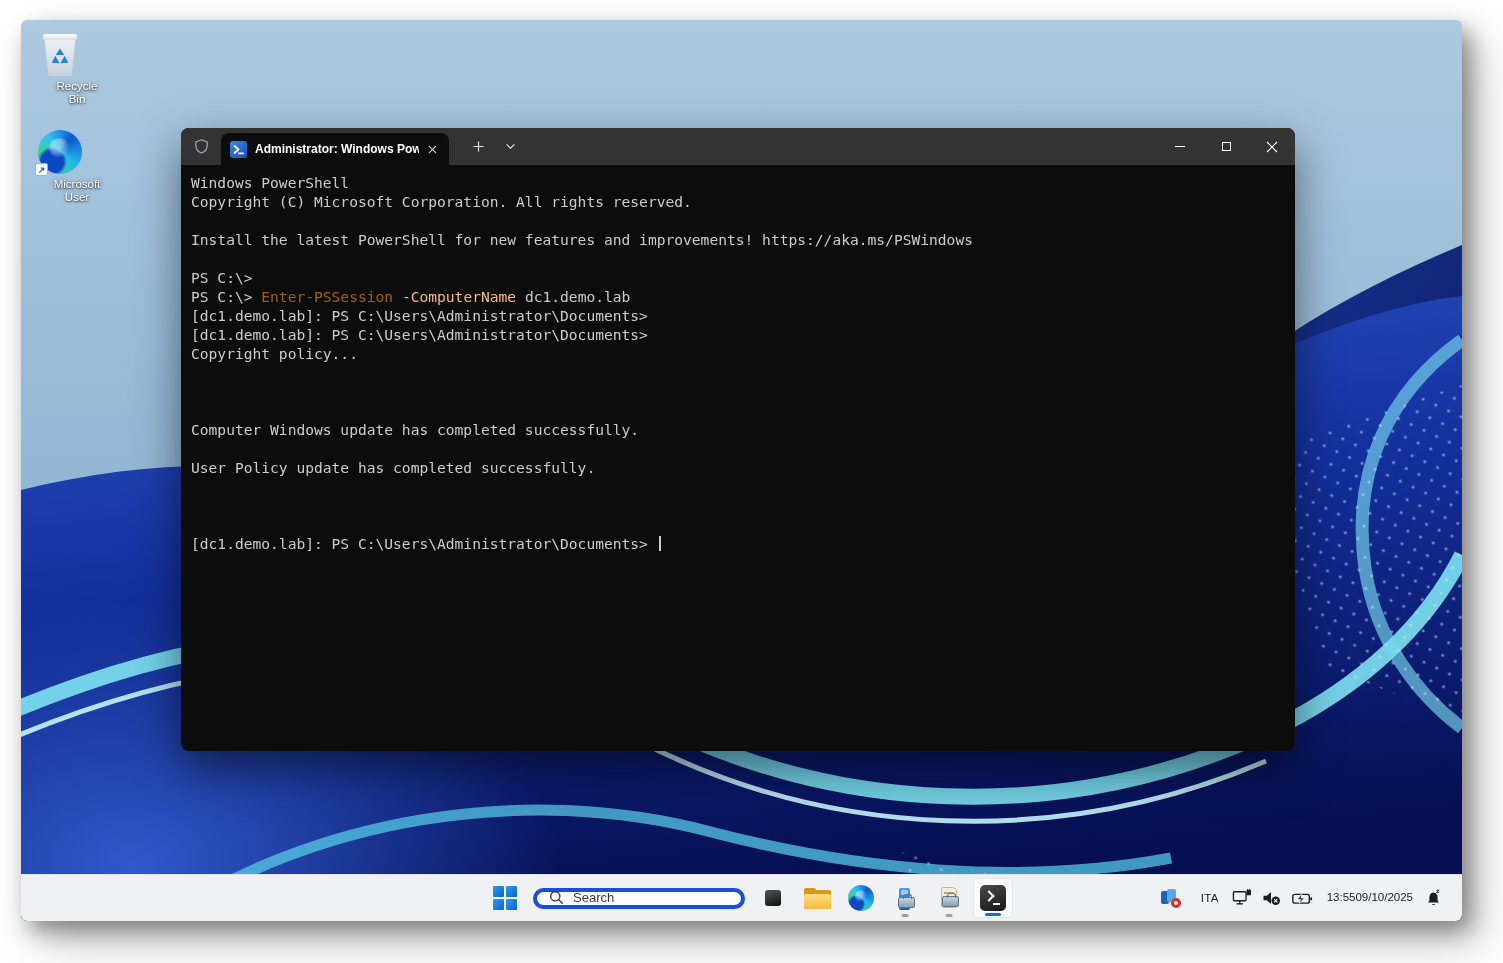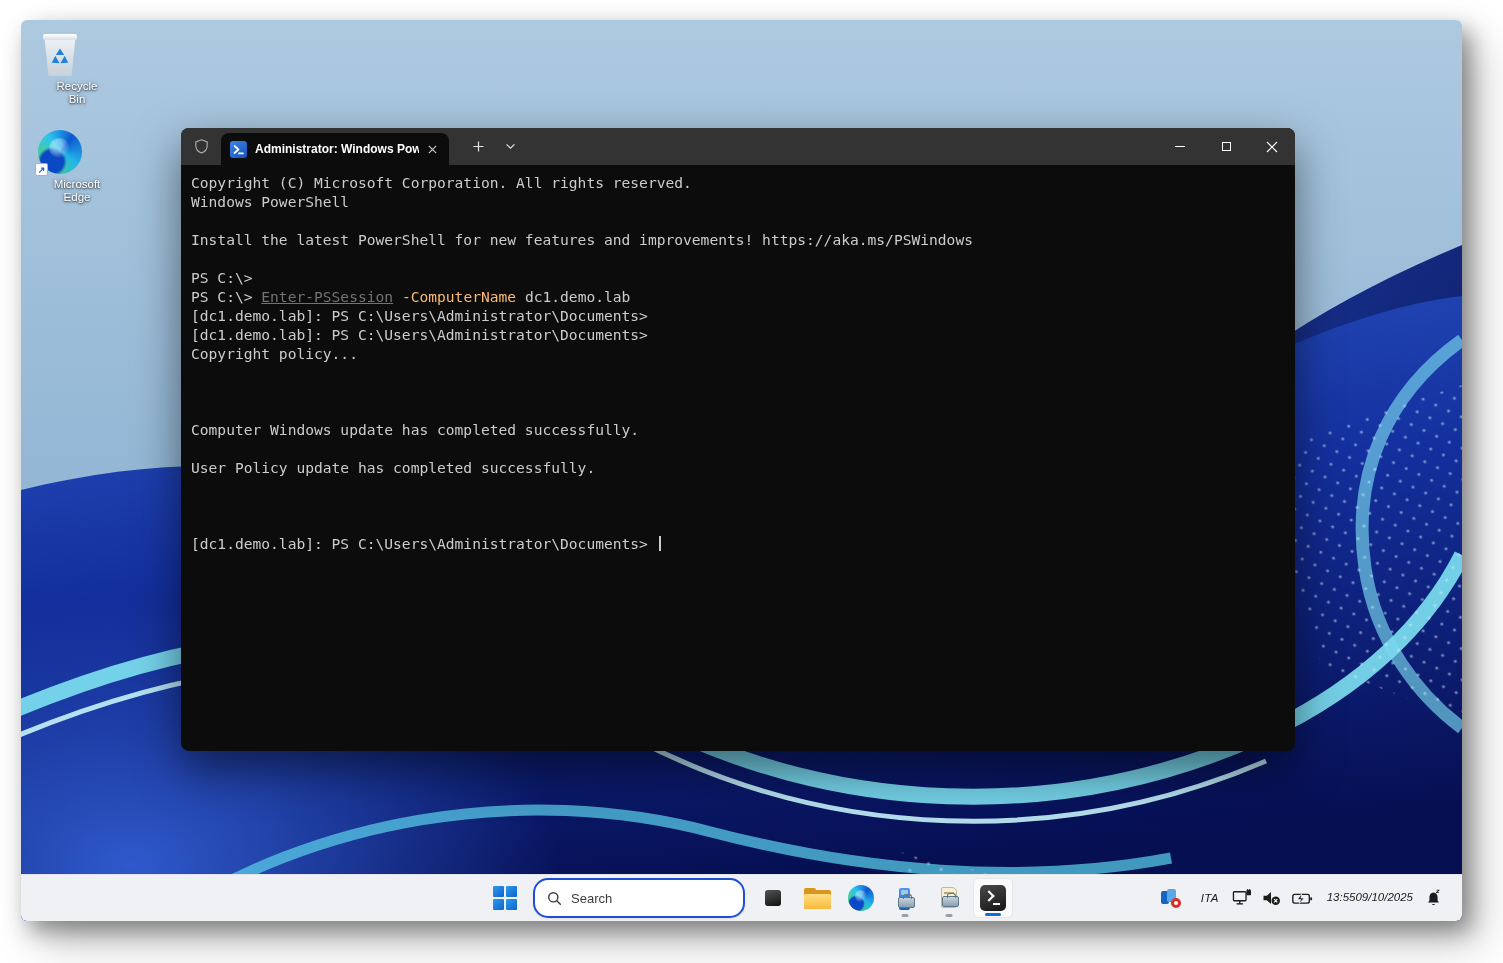--- a/index.html
+++ b/index.html
@@ -65,22 +65,22 @@
 
   
   .taskbar { position:absolute; left:0; bottom:0; width:100%; height:47px;
              background:#eff1f4; border-top:1px solid #e2e4e8; }
   .tb-center { position:absolute; left:462px; top:0; height:100%; display:flex; align-items:center; }
   .tb-btn { width:40px; height:40px; margin:0 2px; border-radius:5px; display:flex;
             align-items:center; justify-content:center; position:relative; cursor:default; }
   .start-logo { width:24px; height:24px; display:grid; grid-template-columns:11px 11px;
                 grid-template-rows:11px 11px; gap:2px; }
   .start-logo span { background:linear-gradient(135deg,#2f9bea,#0b63d0); border-radius:1px; }
-  .search-pill { width:212px; height:40px; margin:0 6px; background:#ffffff; border:2px solid #1d4ed8;
-                 border-radius:15px; display:flex; align-items:center; padding:0 12px; gap:9px;
+  .search-pill { width:212px; height:21px; margin:0 6px; background:#ffffff; border:4px solid #1d4ed8;
+                 border-radius:15px; display:flex; align-items:flex-end; padding:0 12px; gap:9px;
                  box-shadow:0 1px 2px rgba(0,0,0,.07); cursor:text; }
   .search-pill .ph { font-size:13px; color:#3c3c3c; }
   .run-dot { position:absolute; bottom:1px; left:50%; transform:translateX(-50%);
              width:7px; height:3px; border-radius:2px; background:#9b9fa4; }
   .active-box { background:#fbfbfc; border:1px solid #e4e6e9; }
   .run-dot.active { width:16px; background:var(--accent,#0b6fd4); }
 
   .taskview-back { position:absolute; right:7px; top:7px; width:16px; height:16px; border-radius:3px;
                    background:#fdfdfd; border:1px solid #a7a7a7; }
   .taskview-front{ position:absolute; left:7px; bottom:7px; width:16px; height:16px; border-radius:3px;
@@ -103,21 +103,21 @@
              border:1px solid #c4b88e; border-radius:2px 5px 2px 2px; }
   .scroll-doc::before { content:""; position:absolute; left:2px; top:4px; right:2px; height:1.5px;
              background:#b5a97f; box-shadow:0 4px 0 #b5a97f, 0 8px 0 #b5a97f; }
   .term-glyph { width:26px; height:26px; border-radius:5px; position:relative;
              background:linear-gradient(160deg,#4a4a4a,#161616); }
   .term-glyph::before { content:""; position:absolute; left:5px; top:7px; width:6px; height:6px;
              border-right:2px solid #fff; border-bottom:2px solid #fff; transform:rotate(-45deg); }
   .term-glyph::after { content:""; position:absolute; left:13px; bottom:6px; width:7px; height:2px; background:#fff; }
 
   .tb-tray { position:absolute; right:20px; top:0; height:100%; display:flex; align-items:center; }
-  .tray-item { display:flex; align-items:center; justify-content:center; height:100%; cursor:default;font-style:italic; }
+  .tray-item { display:flex; align-items:center; justify-content:center; height:100%; cursor:default; }
   .lang { font-size:11.5px; color:#1c1c1c; letter-spacing:.3px; margin:0 13px 0 14px; }
   .tray-app { position:relative; width:20px; height:18px; margin-right:6px; }
   .tray-app .b1 { position:absolute; left:0; top:2px; width:8px; height:13px; border-radius:2px; background:#1565c0; }
   .tray-app .b2 { position:absolute; left:6px; top:0; width:9px; height:13px; border-radius:2px; background:#5aa7e8; }
   .tray-app .badge { position:absolute; right:0; bottom:-1px; width:10px; height:10px; border-radius:50%;
                      background:#fff; border:3px solid #d63027; }
   .gap10 { width:10px; }
   .clock { text-align:right; font-size:11.5px; color:#1c1c1c; line-height:13.5px; margin:0 12px 0 14px; }
   .tray-svg { display:block; }
 </style>
@@ -175,21 +175,21 @@
       </svg>
     </div>
     <div class="lbl">Recycle Bin</div>
   </div>
 
   <div class="desk-icon" style="left:0px; top:110px;">
     <div style="position:relative;">
       <div class="edge-ball"></div>
       <div class="shortcut-badge"></div>
     </div>
-    <div class="lbl" style="width:62px;">Microsoft Edge</div>
+    <div class="lbl" style="width:62px;">Microsoft User</div>
   </div>
 
   <div class="term-win">
     <div class="titlebar">
       <svg class="shield" width="17" height="19" viewBox="0 0 24 24">
         <path d="M12 2.5 L20 5.5 V11 C20 16 16.6 19.6 12 21.3 C7.4 19.6 4 16 4 11 V5.5 Z" fill="none" stroke="#a9adb2" stroke-width="1.6"></path>
       </svg>
       <div class="tab">
         <div class="tab-icon">
           <svg viewBox="0 0 17 17">
@@ -221,27 +221,27 @@
       <div class="winctrl">
           <div class="glyph-max"></div>
         </div>
       <div class="winctrl">
         <svg width="12" height="12" viewBox="0 0 12 12">
             <path d="M1 1 L11 11 M11 1 L1 11" stroke="#fff" stroke-width="1.1"></path>
           </svg>
       </div>
     </div>
     <div class="term-body">
+        <div class="term-line"><span>Windows PowerShell</span></div>
         <div class="term-line"><span>Copyright (C) Microsoft Corporation. All rights reserved.</span></div>
-        <div class="term-line"><span>Windows PowerShell</span></div>
         <div class="term-line">&nbsp;</div>
         <div class="term-line"><span>Install the latest PowerShell for new features and improvements! https://aka.ms/PSWindows</span></div>
         <div class="term-line">&nbsp;</div>
         <div class="term-line"><span>PS C:\&gt;</span></div>
-        <div class="term-line"><span>PS C:\&gt; </span><span style="color: #737373; text-decoration: underline;">Enter-PSSession</span><span> </span><span style="color: #fdba74;">-ComputerName</span><span> dc1.demo.lab</span></div>
+        <div class="term-line"><span>PS C:\&gt; </span><span style="color: #a16207;">Enter-PSSession</span><span> </span><span style="color: #fdba74;">-ComputerName</span><span> dc1.demo.lab</span></div>
         <div class="term-line"><span>[dc1.demo.lab]: PS C:\Users\Administrator\Documents&gt;</span></div>
         <div class="term-line"><span>[dc1.demo.lab]: PS C:\Users\Administrator\Documents&gt;</span></div>
         <div class="term-line"><span>Copyright policy...</span></div>
         <div class="term-line">&nbsp;</div>
         <div class="term-line">&nbsp;</div>
         <div class="term-line">&nbsp;</div>
         <div class="term-line"><span>Computer Windows update has completed successfully.</span></div>
         <div class="term-line">&nbsp;</div>
         <div class="term-line"><span>User Policy update has completed successfully.</span></div>
         <div class="term-line">&nbsp;</div>

